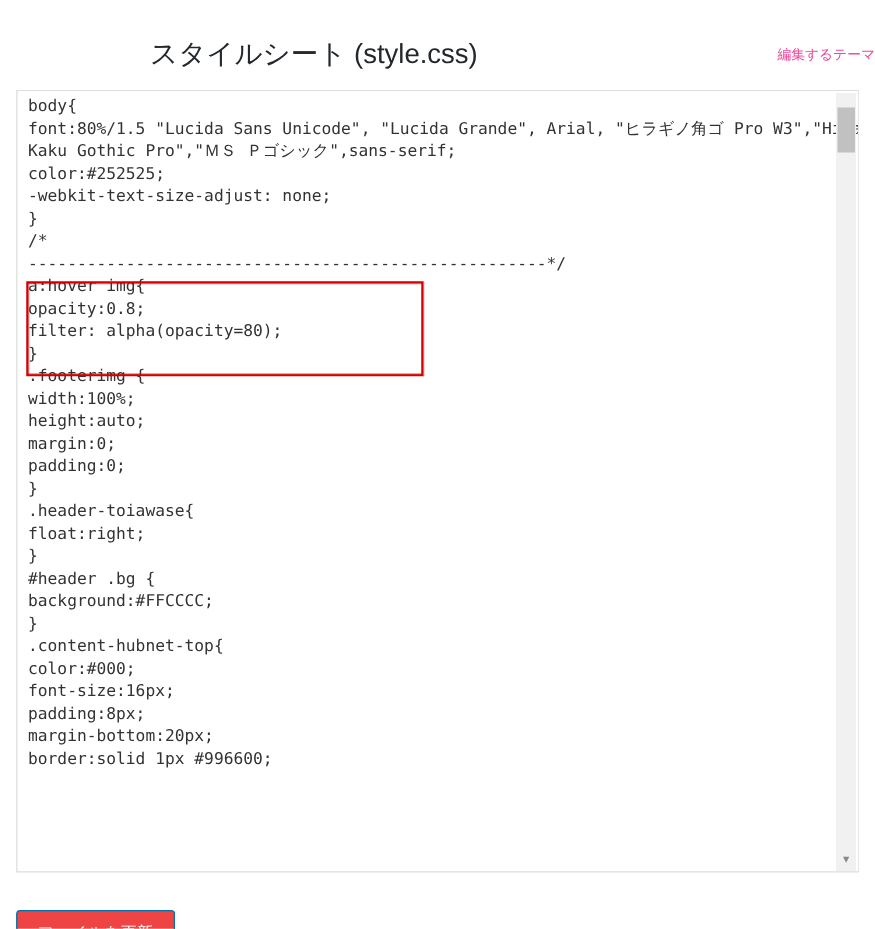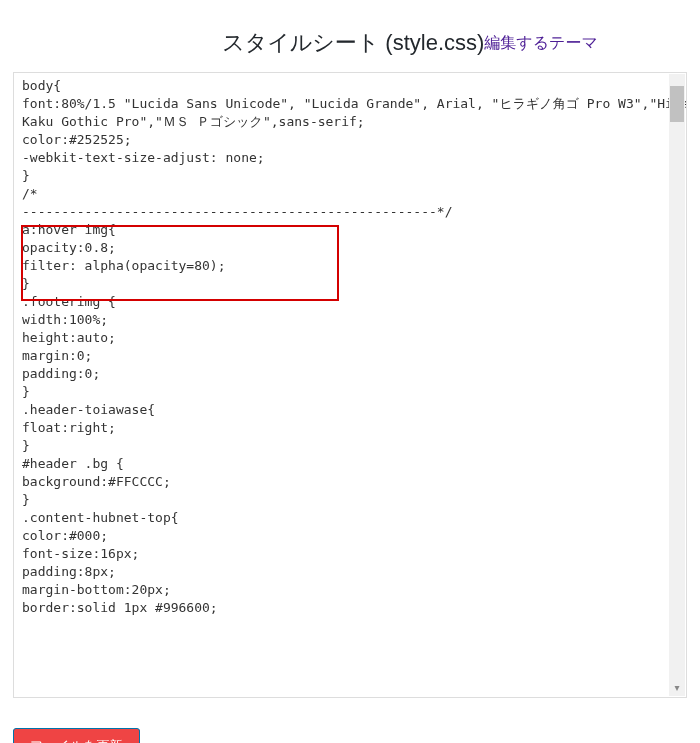--- a/index.html
+++ b/index.html
@@ -5,33 +5,33 @@
     * { box-sizing: border-box; margin: 0; padding: 0; }
     body {
       font-family: "Hiragino Kaku Gothic Pro", "MS PGothic", sans-serif;
       background: #fff;
       width: 700px;
       height: 743px;
       overflow: hidden;
     }
     .header {
       display: flex;
-      justify-content: center;
+      justify-content: space-between;
       align-items: center;
       padding: 28px 0 14px 0;
     }
     .page-title {
       font-size: 22px;
       font-weight: 500;
       color: #23282d;
       margin-left: 120px;
     }
     .theme-label {
-      font-size: 16px;
-      color: #4c1d95;
+      font-size: 11px;
+      color: #ec4899;
       margin-right: 0;
       white-space: nowrap;
     }
     .editor-wrap {
       position: relative;
       margin: 0 13px 0 13px;
       border: 1px solid #ddd;
       background: #fff;
       height: 626px;
       overflow: hidden;

